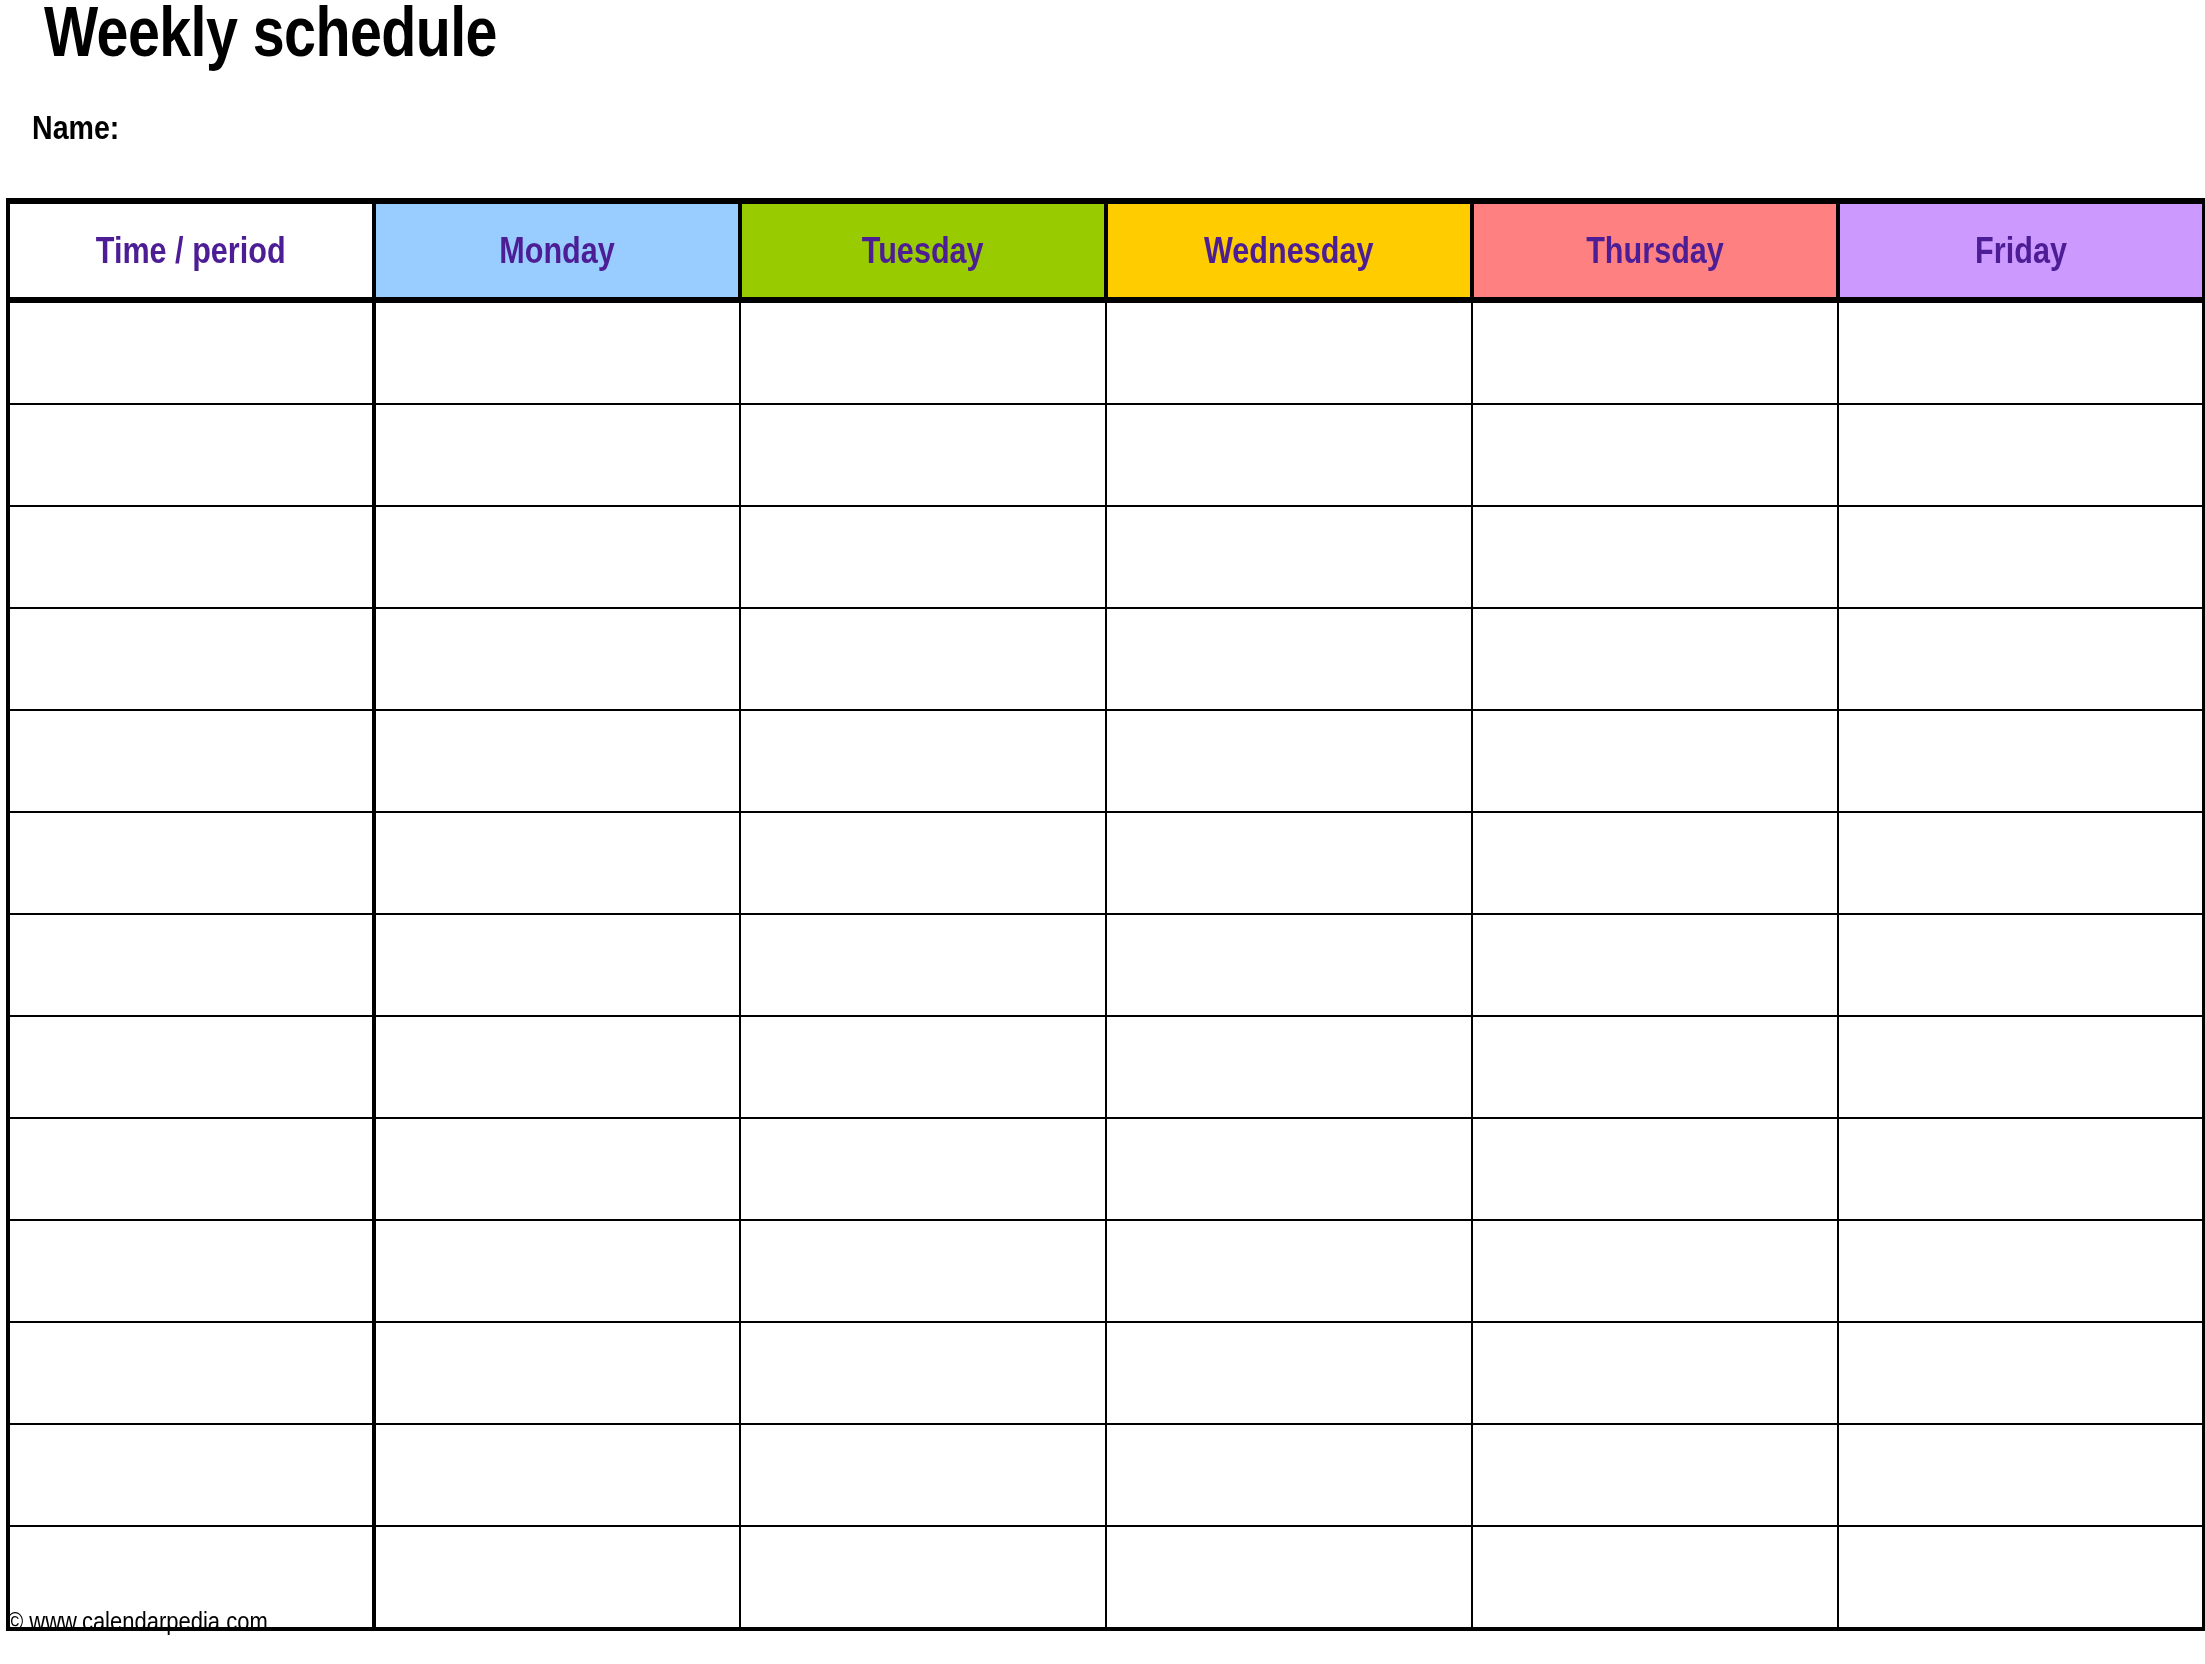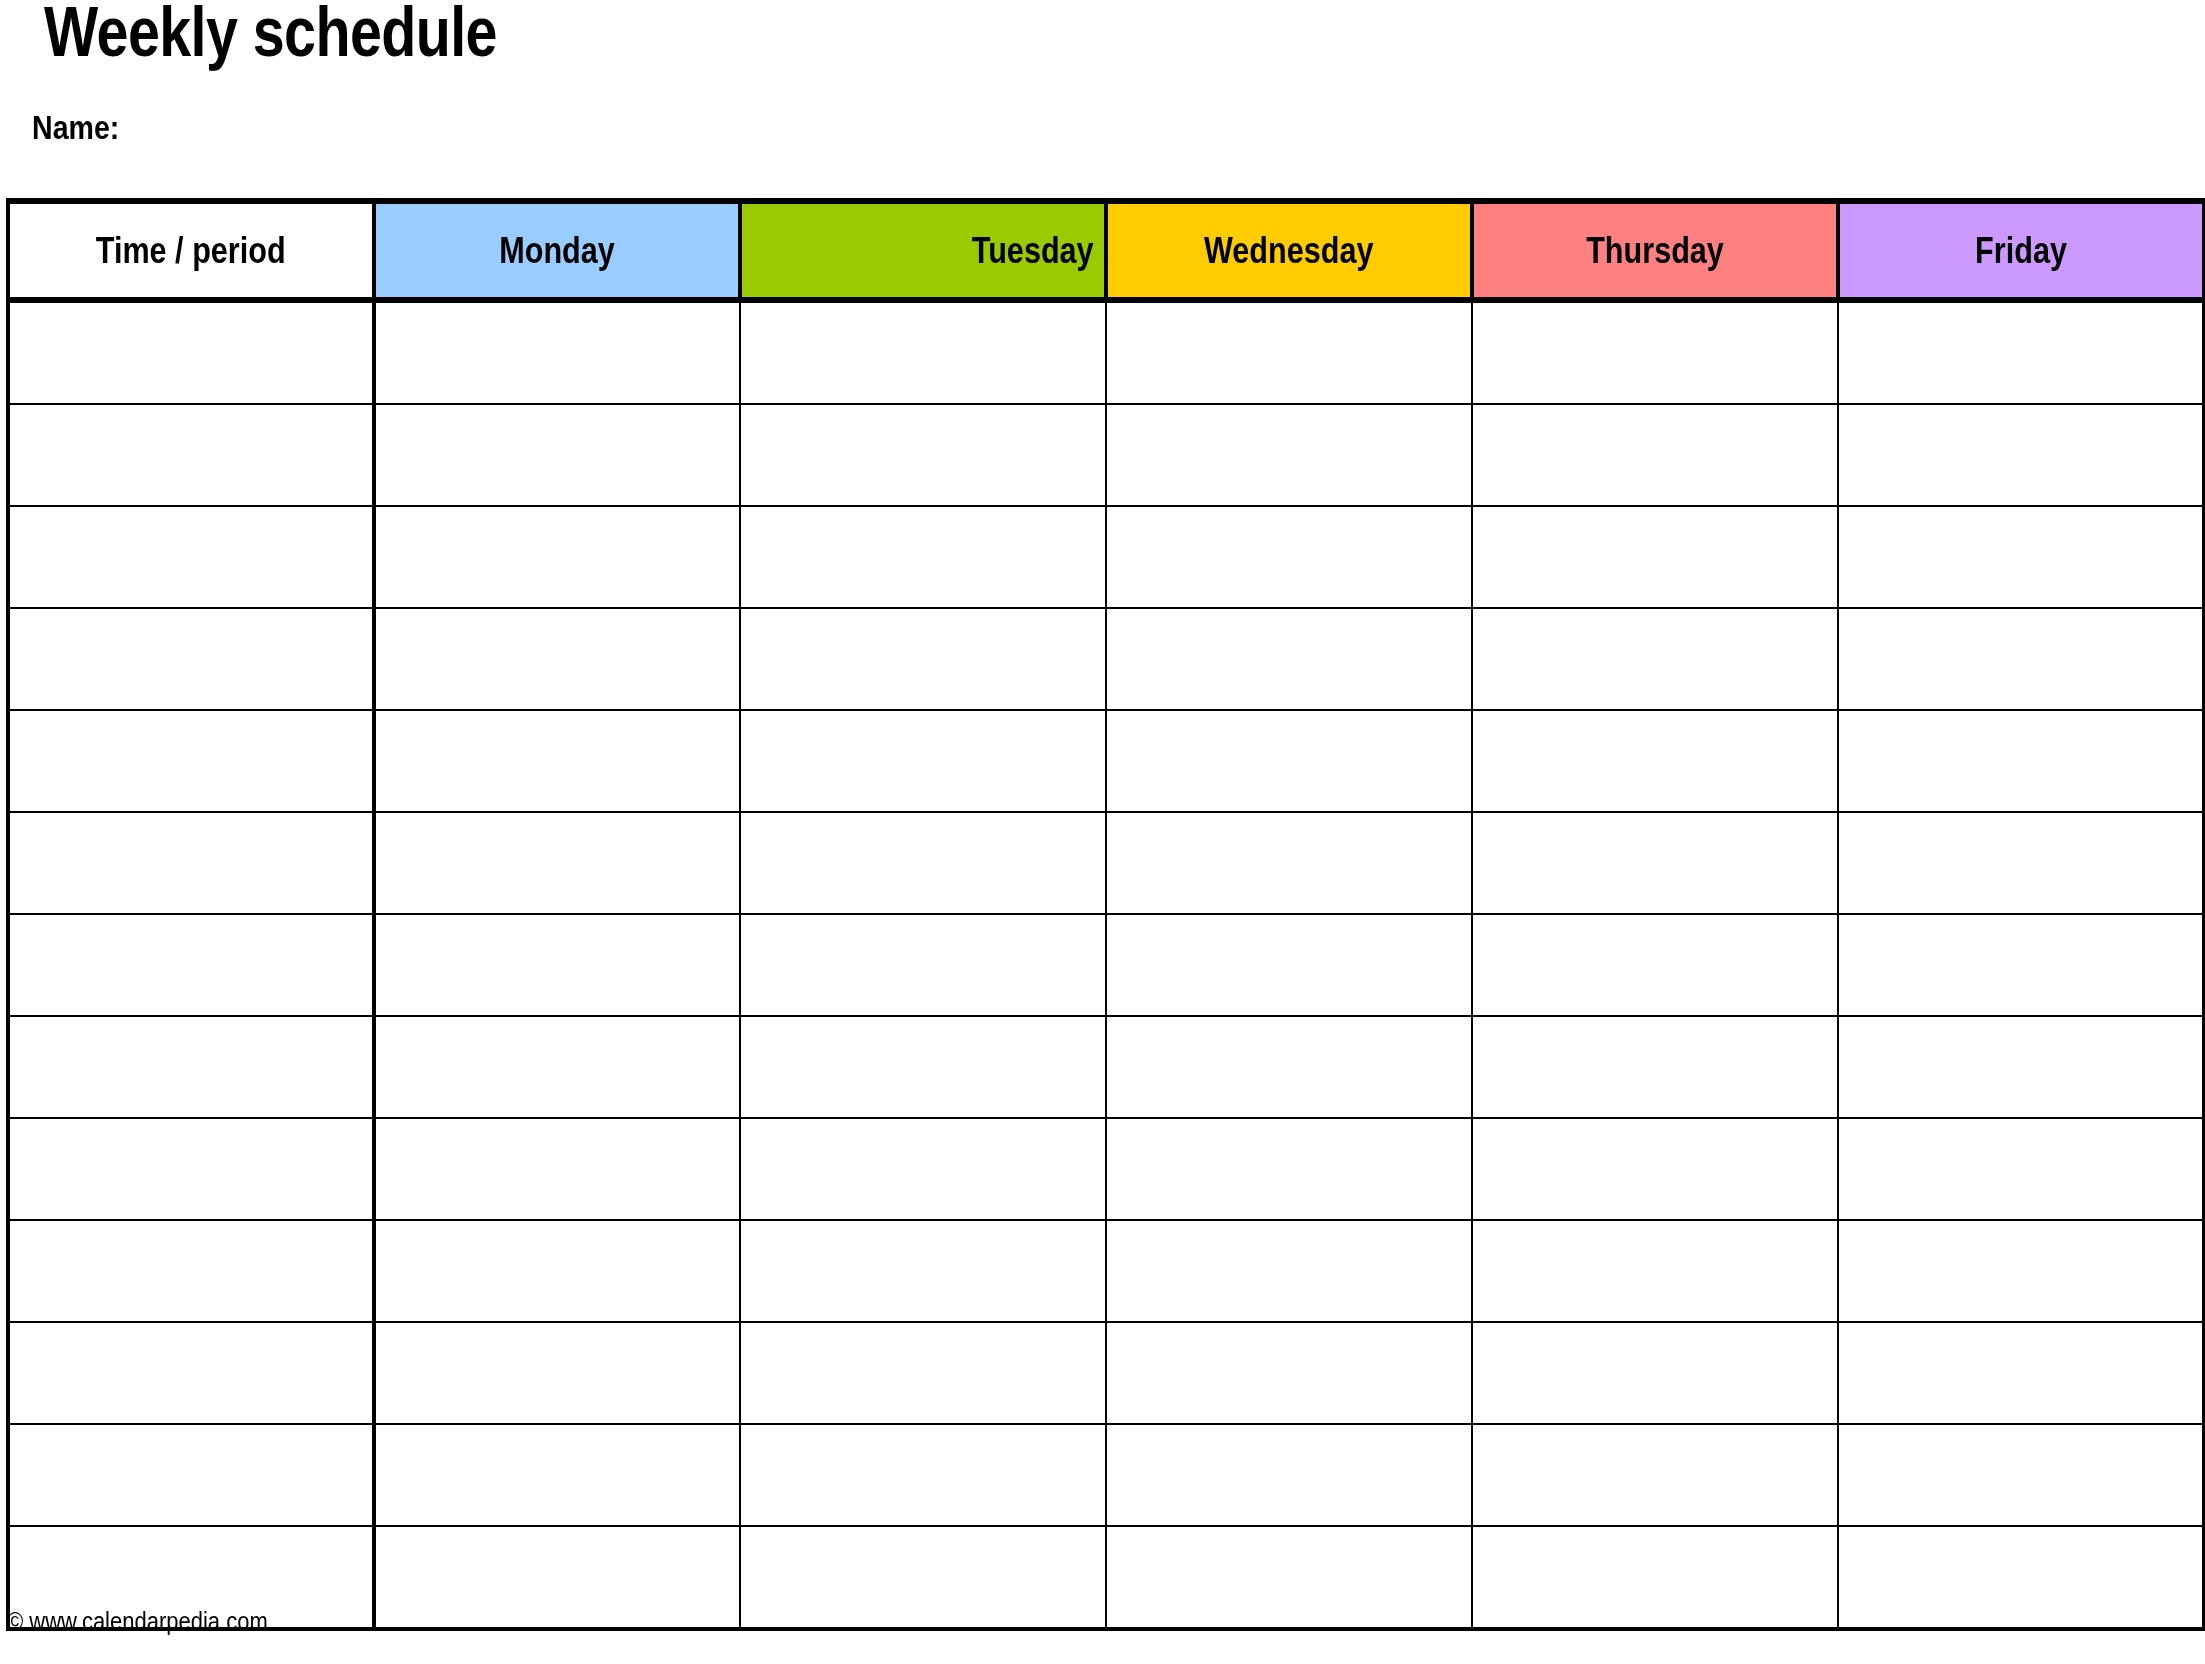--- a/index.html
+++ b/index.html
@@ -112,21 +112,21 @@
 
   
   table.schedule thead th {
     height: 93px;
     padding: 0;
     margin: 0;
     text-align: center;
     vertical-align: middle;
     font-size: 36px;
     font-weight: bold;
-    color: #000000;
+    color: #4c1d95;
     border-top: 6.6px solid #000000;
     border-bottom: 6.6px solid #000000;
     border-left: 4.4px solid #000000;
     border-right: 4.4px solid #000000;
     background: #ffffff;
   }
   table.schedule thead th .hlabel {
     display: inline-block;
     transform: scaleX(0.85);
     white-space: nowrap;
@@ -192,21 +192,21 @@
           <col class="c-day">
           <col class="c-day">
           <col class="c-day">
           <col class="c-day">
           <col class="c-day">
         </colgroup>
       <thead>
         <tr id="header-row">
             <th style="background: rgb(255, 255, 255);"><span class="hlabel">Time / period</span></th>
             <th style="background: rgb(153, 204, 255);"><span class="hlabel">Monday</span></th>
-            <th style="background: rgb(153, 204, 0); text-align: right;"><span class="hlabel">Tuesday</span></th>
+            <th style="background: rgb(153, 204, 0);"><span class="hlabel">Tuesday</span></th>
             <th style="background: rgb(255, 204, 0);"><span class="hlabel">Wednesday</span></th>
             <th style="background: rgb(255, 128, 128); text-align: center;"><span class="hlabel">Thursday</span></th>
             <th style="background: rgb(204, 153, 255);"><span class="hlabel">Friday</span></th>
           </tr>
       </thead>
       <tbody id="schedule-body">
           <tr class="first-row">
             <td class="time-col"></td>
             <td></td>
             <td></td>

